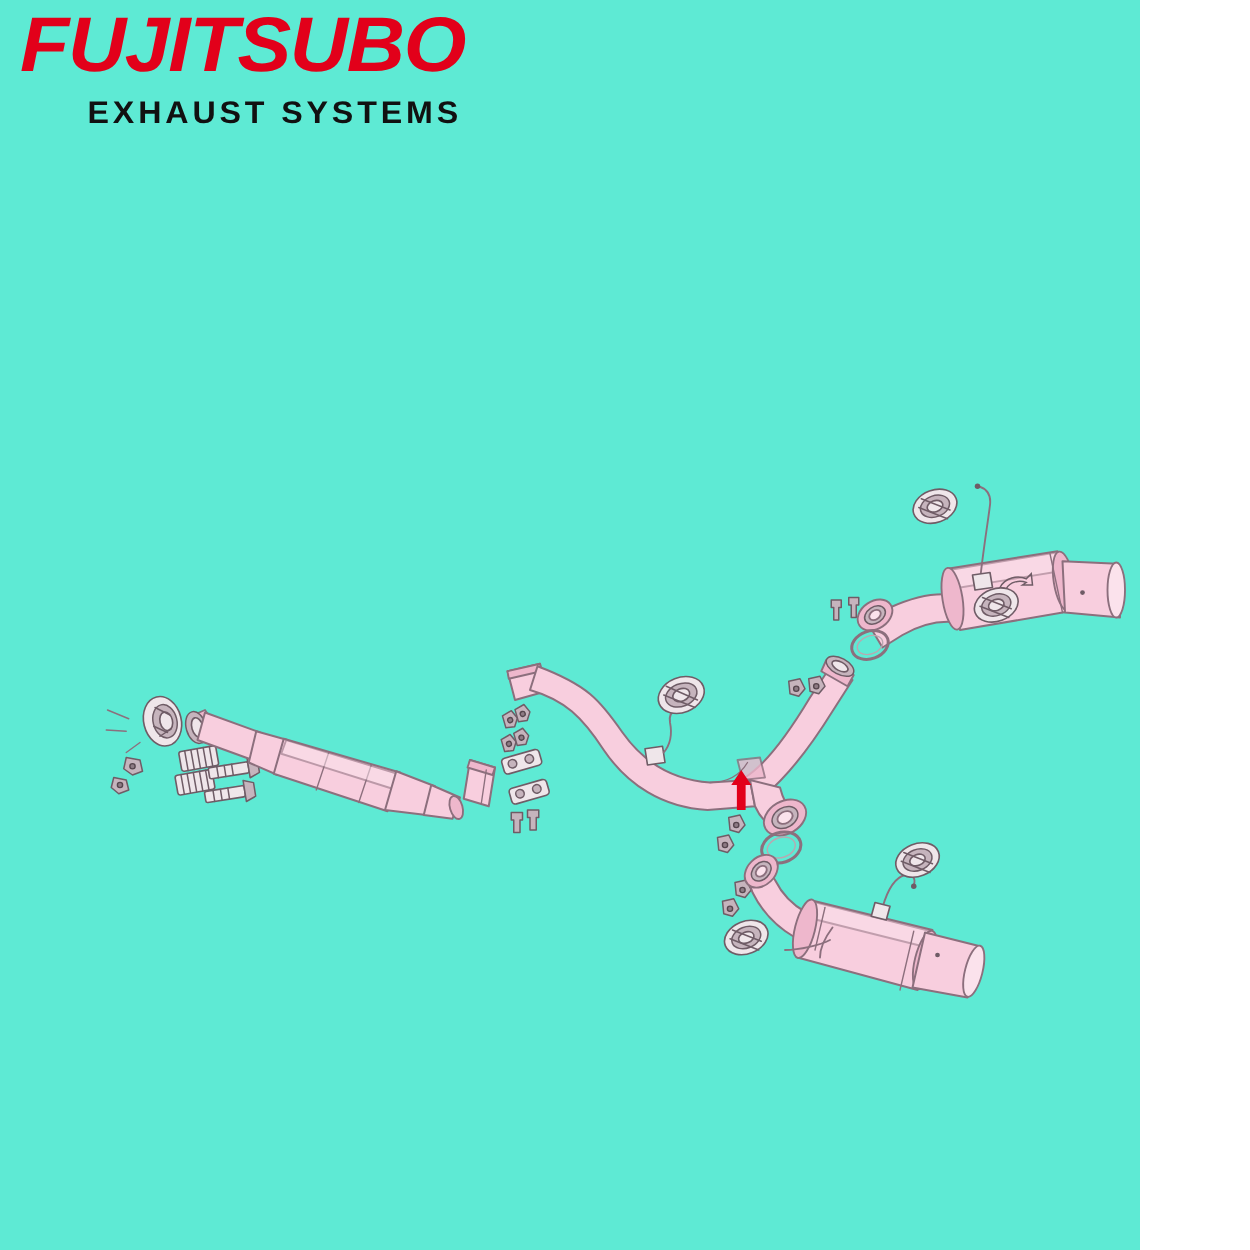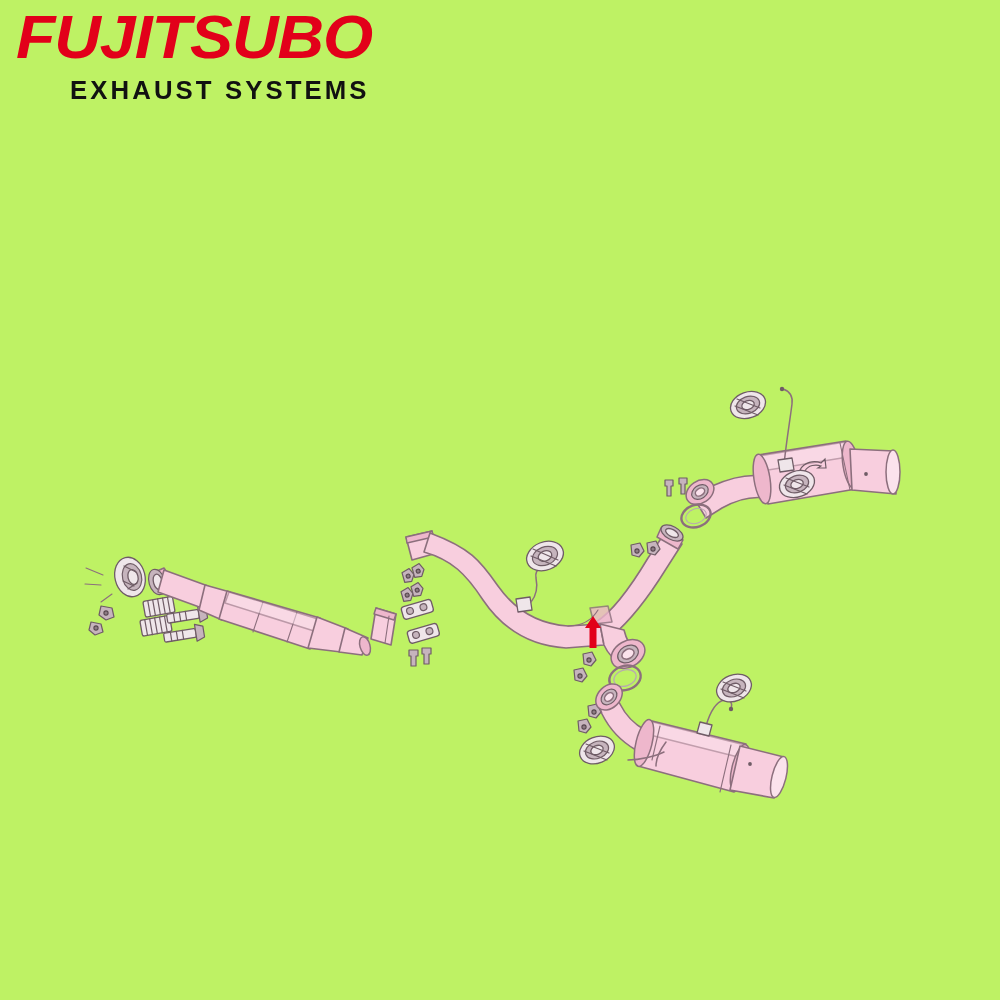--- a/index.html
+++ b/index.html
@@ -1,21 +1,21 @@
 <!DOCTYPE html>
 <html><head>
 <meta charset="utf-8">
 <style>
   html,body{margin:0;padding:0;background:#ffffff;}
   body{
     width:1000px;height:1000px;
     font-family:"Liberation Sans", sans-serif;
     overflow:hidden;position:relative;
   }
-  #page{position:relative;width:1000px;height:1000px;background:#bef264;}
+  #page{position:relative;width:912px;height:1000px;background:#5eead4;}
 
   
   #brand{position:absolute;left:0;top:0;width:1000px;height:120px;}
   #brand-name{
     position:absolute;left:16px;top:6px;
     font-family:"Liberation Sans", sans-serif;
     font-weight:700;font-style:italic;
     font-size:62px;line-height:62px;
     letter-spacing:-1px;
     color:#e2001a;

